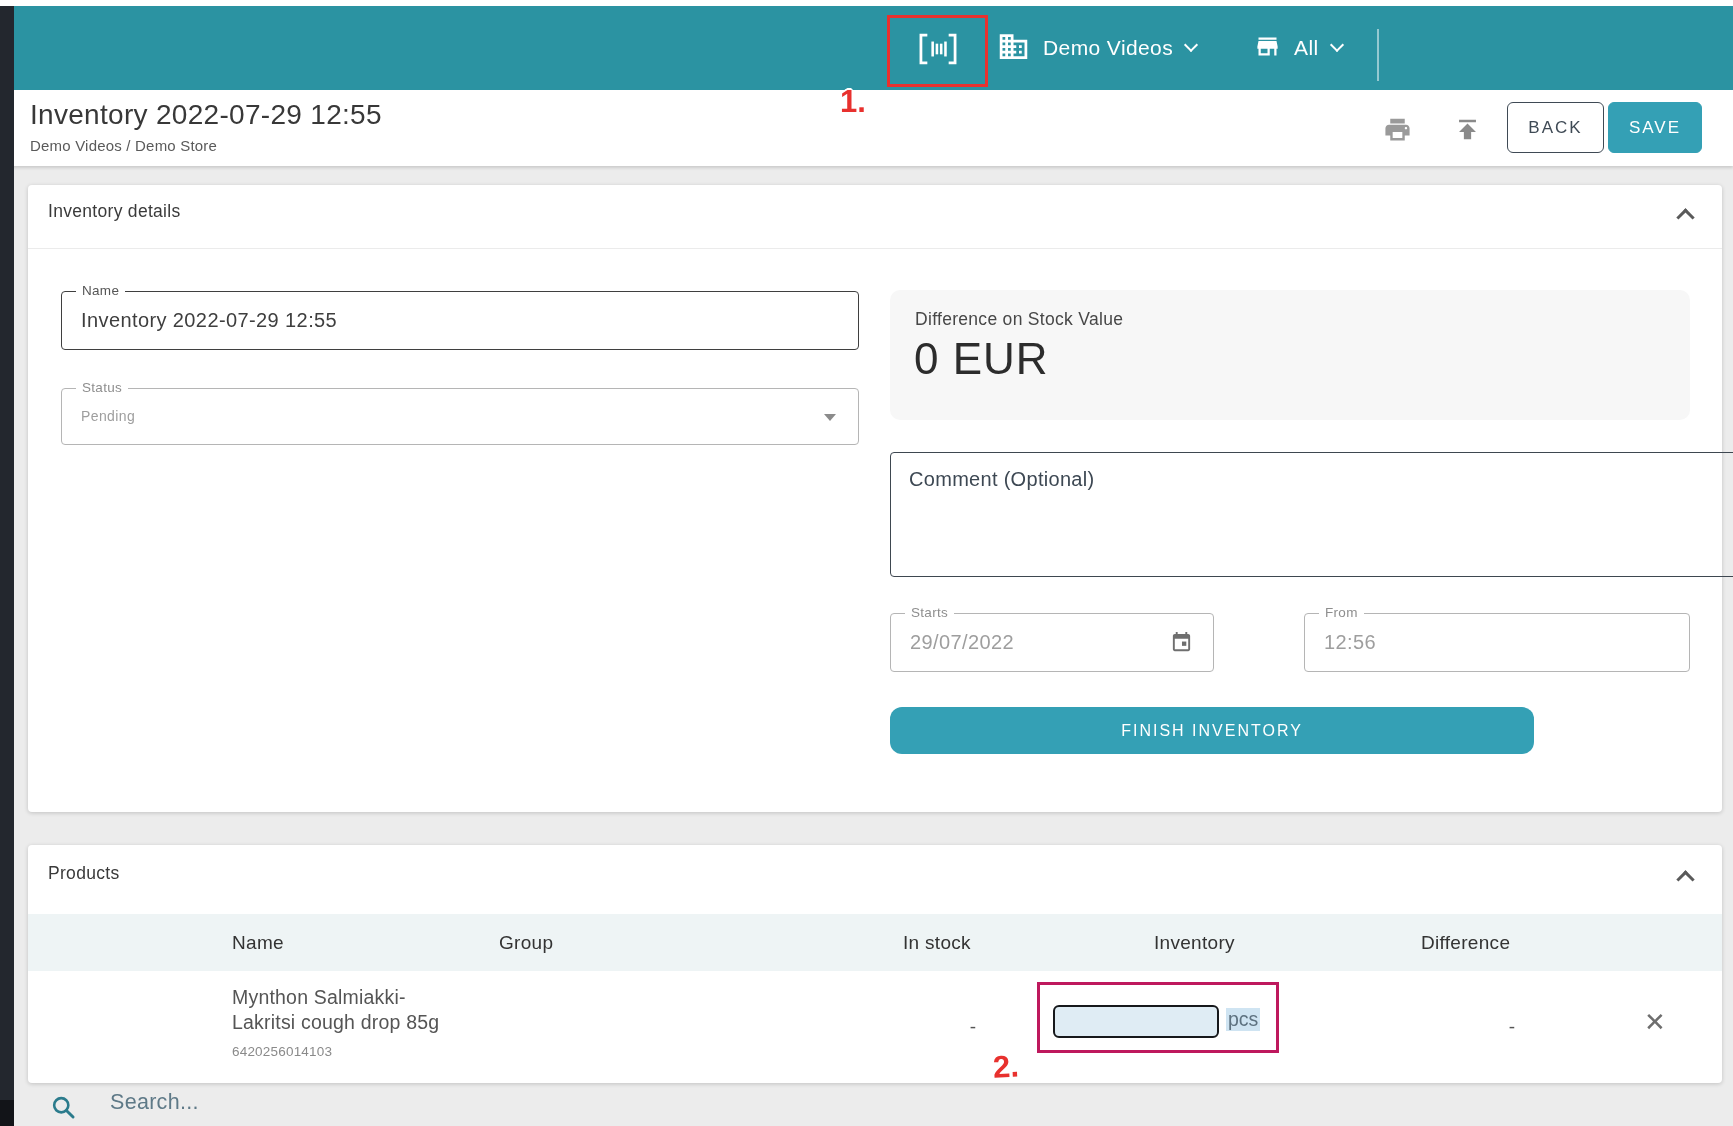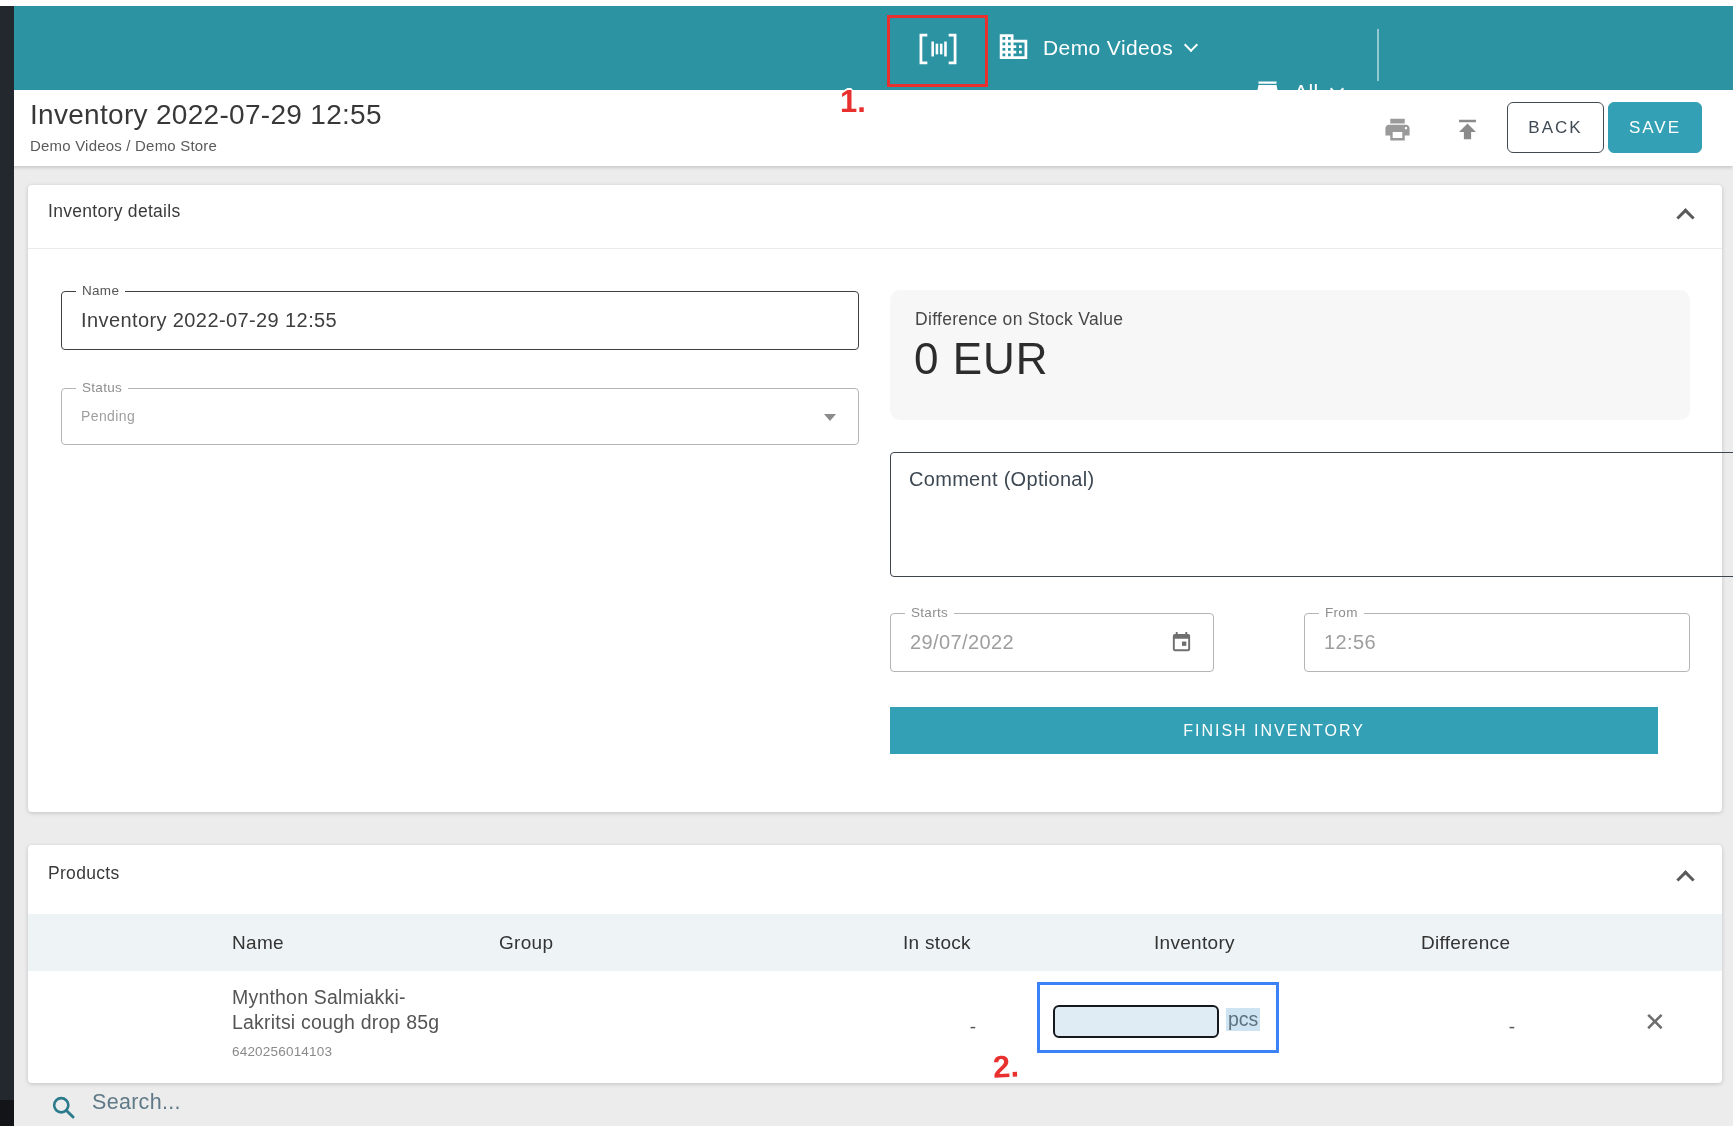--- a/index.html
+++ b/index.html
@@ -57,39 +57,39 @@
   .sel-arrow { position:absolute; right:22px; top:25px; width:0; height:0; border-left:6px solid transparent; border-right:6px solid transparent; border-top:7px solid #8b8b8b; }
 
   .diff-panel { position:absolute; left:862px; top:105px; width:800px; height:130px; background:#f7f7f7; border-radius:10px; }
   .diff-label { position:absolute; left:25px; top:19px; font-size:17.5px; color:#474747; letter-spacing:.3px; }
   .diff-value { position:absolute; left:24px; top:44px; font-size:44px; color:#2c2c2c; letter-spacing:1px; }
 
   .comment-box { position:absolute; left:862px; top:267px; width:868px; height:125px; border:1px solid #3e4750; border-radius:4px; }
   .comment-box textarea { width:100%; height:100%; border:none; outline:none; resize:none; background:transparent; font-family:"Liberation Sans",sans-serif; font-size:20px; color:#3d4853; padding:15px 18px; letter-spacing:.3px; }
   .comment-box textarea::placeholder { color:#3d4853; opacity:1; }
 
-  .finish-btn { position:absolute; left:862px; top:522px; width:768px; height:47px; background:#34a0b5; border:none; border-radius:0; color:#fff; font-size:16px; letter-spacing:2px; font-weight:500; font-family:"Liberation Sans",sans-serif; cursor:pointer; }
+  .finish-btn { position:absolute; left:862px; top:522px; width:644px; height:47px; background:#34a0b5; border:none; border-radius:12px; color:#fff; font-size:16px; letter-spacing:2px; font-weight:500; font-family:"Liberation Sans",sans-serif; cursor:pointer; }
 
   
   .thead-row { position:absolute; left:0; top:69px; width:100%; height:57px; background:#eef4f5; }
   .th { position:absolute; top:0; height:57px; line-height:57px; font-size:19px; font-weight:500; color:#333; letter-spacing:.3px; }
   .prow { position:absolute; left:0; top:126px; width:100%; height:112px; }
   .pname { position:absolute; left:204px; top:14px; width:208px; font-size:19.5px; color:#555; line-height:25px; letter-spacing:.2px; }
   .pean { font-size:13.5px; color:#8a8a8a; margin-top:4px; letter-spacing:.2px; }
   .dash { position:absolute; top:0; width:60px; height:112px; line-height:112px; text-align:center; font-size:19px; color:#555; }
-  .red-box2 { position:absolute; left:1009px; top:11px; width:242px; height:71px; border:3px solid #3b82f6; }
+  .red-box2 { position:absolute; left:1009px; top:11px; width:242px; height:71px; border:3px solid #be185d; }
   .qty-wrap { position:absolute; left:13px; top:20px; width:166px; height:33px; border:2px solid #16181b; border-radius:6px; background:#dfecf4; display:flex; overflow:hidden; }
   .qty-input { flex:1; border:none; outline:none; background:transparent; font-size:18px; padding-left:8px; font-family:"Liberation Sans",sans-serif; }
   .qty-caret { width:2px; background:#111; margin:2px 0; }
   .unit { position:absolute; left:186px; top:23px; font-size:19.5px; color:#5e7280; background:#cfe4f2; padding:0 2px; }
   .row-x { position:absolute; left:1616px; top:38px; font-size:26px; color:#6e6e6e; cursor:pointer; line-height:26px; }
 
   
   .search-bar { left:14px; top:1086px; width:1719px; height:40px; z-index:3; cursor:text; }
-  .search-input { position:absolute; left:78px; top:4px; width:700px; border:none; outline:none; background:transparent; font-size:21.5px; font-family:"Liberation Sans",sans-serif; color:#5e7987; letter-spacing:.3px; }
+  .search-input { position:absolute; left:96px; top:4px; width:700px; border:none; outline:none; background:transparent; font-size:21.5px; font-family:"Liberation Sans",sans-serif; color:#5e7987; letter-spacing:.3px; }
   .search-input::placeholder { color:#5e7987; opacity:1; }
 </style>
 </head>
 <body>
 
 <div class="abs top-white-strip"></div>
 
 <div class="abs topbar">
 
   <div class="scan-red-box">
@@ -108,21 +108,21 @@
   <div class="topbar-group" style="left:997px;">
     <span>
       <svg width="33" height="33" viewBox="0 0 24 24" fill="#fff">
         <path d="M12 7V3H2v18h20V7H12zM6 19H4v-2h2v2zm0-4H4v-2h2v2zm0-4H4V9h2v2zm0-4H4V5h2v2zm4 12H8v-2h2v2zm0-4H8v-2h2v2zm0-4H8V9h2v2zm0-4H8V5h2v2zm10 12h-8v-2h2v-2h-2v-2h2v-2h-2V9h8v10zm-2-8h-2v2h2v-2zm0 4h-2v2h2v-2z"></path>
       </svg>
     </span>
     <span class="topbar-label">Demo Videos</span>
     <span class="chev-down"></span>
   </div>
 
-  <div class="topbar-group" style="left:1254px;margin-top:44px;">
+  <div class="topbar-group" style="left:1254px;">
     <span>
       <svg width="27" height="27" viewBox="0 0 24 24" fill="#fff">
         <path d="M20 4H4v2h16V4zm1 10v-2l-1-5H4l-1 5v2h1v6h10v-6h4v6h2v-6h1zm-9 4H6v-4h6v4z"></path>
       </svg>
     </span>
     <span class="topbar-label">All</span>
     <span class="chev-down"></span>
   </div>
 
   <div class="topbar-divider"></div>

